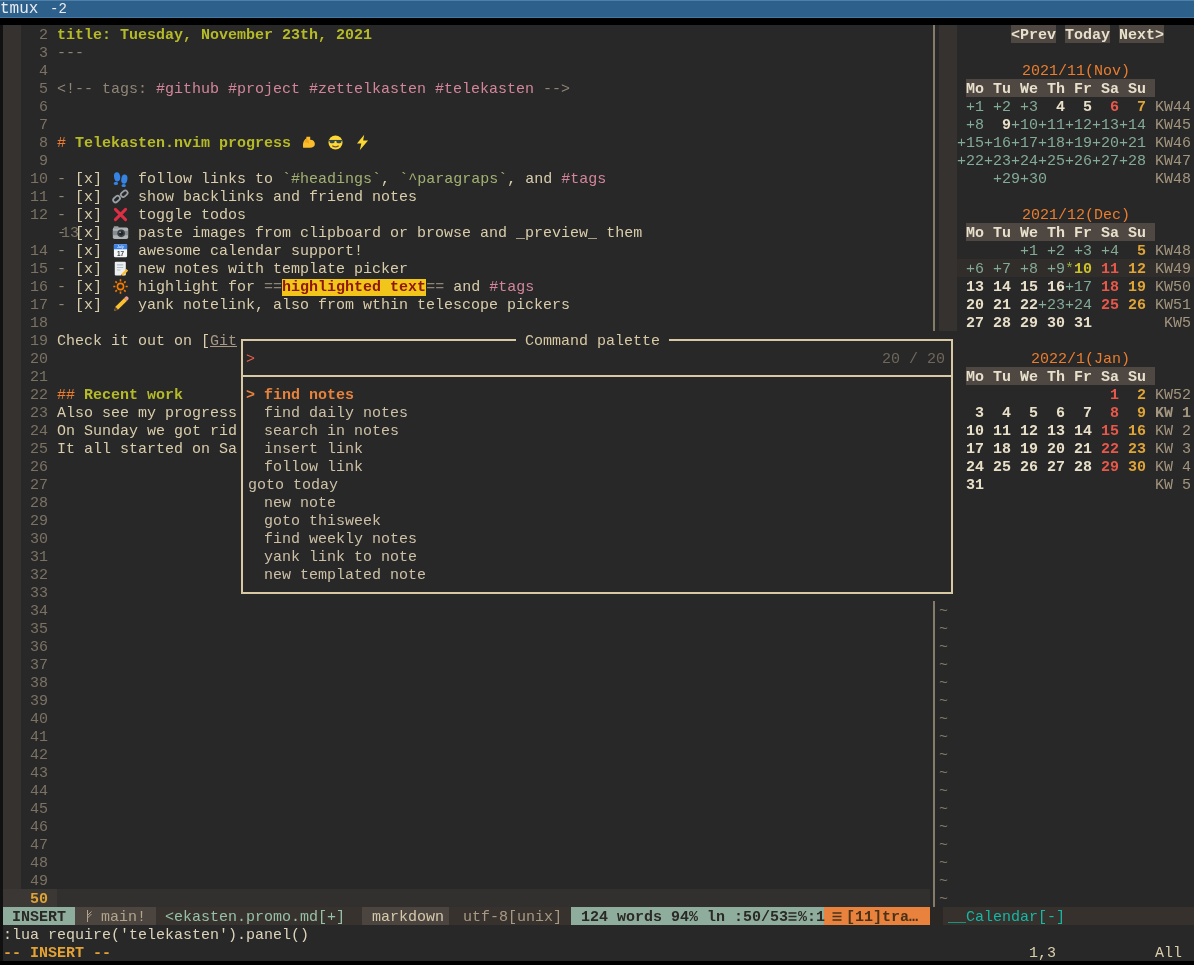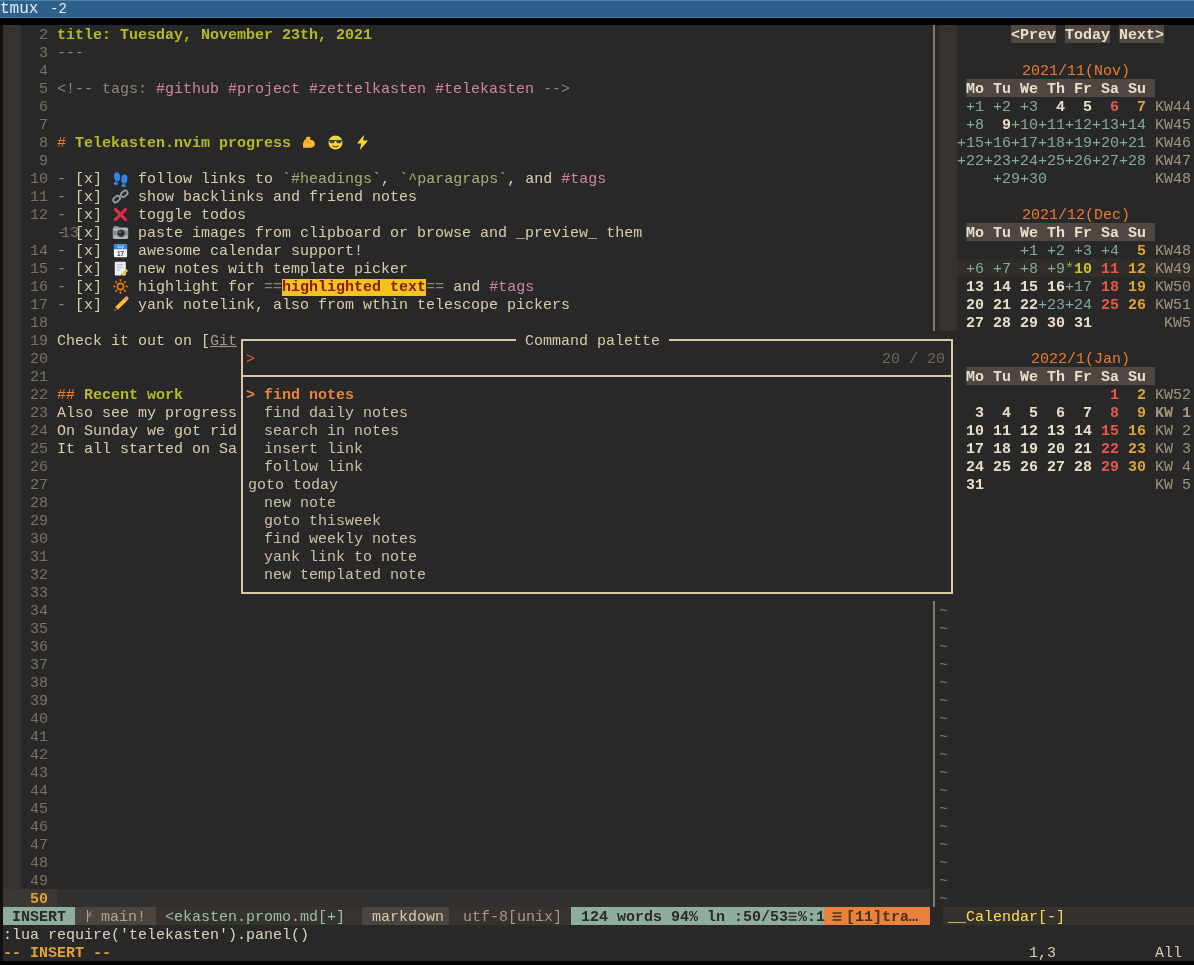--- a/index.html
+++ b/index.html
@@ -279,18 +279,18 @@
     <div class="r" style="left:463px;top:882px"><span style="color:#a89984">utf-8[unix]</span></div>
     <div class="r" style="left:581px;top:882px"><span style="color:#2b2925;font-weight:bold">124 words 94% ln :50/53</span></div>
     <div class="abs" style="left:788px;top:885px"><svg width="9" height="12" viewBox="0 0 9 11">
         <path d="M0.5 1.5h8M0.5 5h8M0.5 8.5h8" stroke="#2b2925" stroke-width="1.6"></path>
       </svg></div>
     <div class="r" style="left:798px;top:882px"><span style="color:#2b2925;font-weight:bold">%:1</span></div>
     <div class="abs" style="left:832px;top:885px"><svg width="10" height="12" viewBox="0 0 10 11">
         <path d="M0.5 1.5h9M0.5 5h9M0.5 8.5h9" stroke="#4a3219" stroke-width="1.7"></path>
       </svg></div>
     <div class="r" style="left:846px;top:882px"><span style="color:#4a3219;font-weight:bold">[11]tra…</span></div>
-    <div class="r" style="left:948px;top:882px"><span style="color:#fde047">__Calendar[-]</span></div>
+    <div class="r" style="left:948px;top:882px"><span style="color:#14b8a6">__Calendar[-]</span></div>
     <div class="r" style="left:3px;top:900px"><span style="color:#ddd3ba">:lua require('telekasten').panel()</span></div>
     <div class="r" style="left:3px;top:918px"><span style="color:#e3a233;font-weight:bold">-- INSERT --</span></div>
     <div class="r" style="left:1029px;top:918px"><span class="fg">1,3</span></div>
     <div class="r" style="left:1155px;top:918px"><span class="fg">All</span></div>
 </div>
 
 </body></html>

